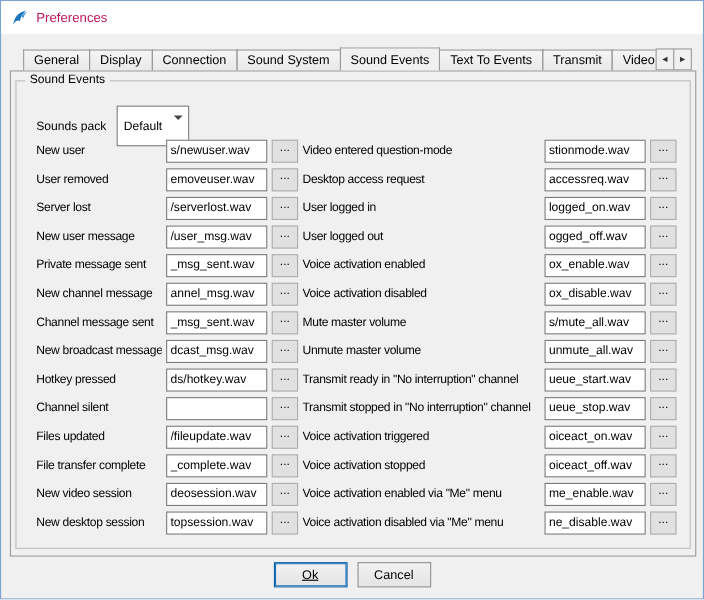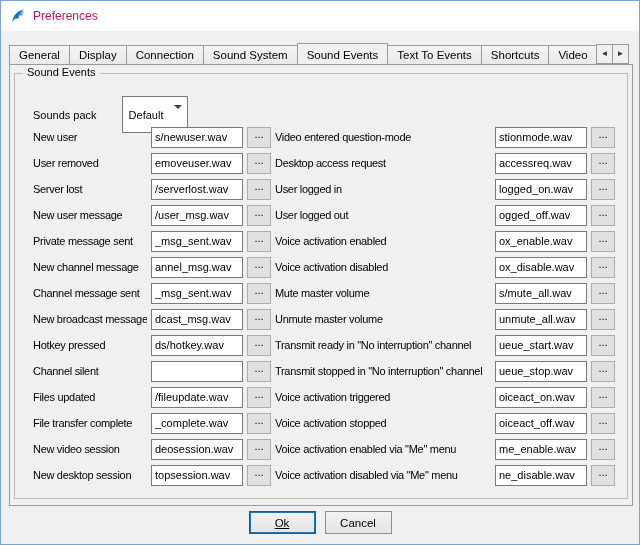--- a/index.html
+++ b/index.html
@@ -22,21 +22,21 @@
 
   
   .tabbar {
     position:absolute; left:8px; top:42px; width:624px; height:21px;
     display:flex; align-items:flex-end; overflow:hidden; z-index:2;
   }
   .tab {
     box-sizing:border-box; flex:0 0 auto; height:19px; padding:3px 9px 0;
     font-size:11.5px; color:#000; white-space:nowrap;
     background:linear-gradient(#f5f5f5,#e9e9e9);
-    border:1px solid #9a9a9a; border-bottom:none; cursor:default;
+    border:1px solid #9a9a9a; border-bottom:none; cursor:default;margin-left:12px;
   }
   .tab + .tab { margin-left:-1px; }
   .tab.active {
     height:22px; margin-bottom:-1px; padding-top:5px;
     background:#f0f0f0; position:relative; z-index:3;
   }
   .tab-scroll {
     position:absolute; top:43px; right:9px; width:34px; height:20px;
     display:flex; z-index:4;
   }
@@ -56,21 +56,21 @@
     position:absolute; left:4px; right:4px; top:8px; bottom:6px;
     border:1px solid #bcbcbc;
   }
   .groupbox-label {
     position:absolute; top:-8px; left:8px; background:#f0f0f0;
     padding:0 4px; font-size:11px; color:#000;
   }
 
   .soundspack {
     position:absolute; left:18px; top:22px; display:flex; align-items:center;
-    gap:25px; font-size:11px;
+    gap:9px; font-size:11px;
   }
   .combo {
     box-sizing:border-box; width:66px; height:37px; background:#ffffff;
     border:1px solid #7a7a7a; font-size:11px; display:flex; align-items:center;
     padding:0 18px 0 6px; position:relative; cursor:default;
   }
   .combo-arrow {
     position:absolute; right:5px; top:8px; width:0; height:0;
     border-left:4px solid transparent; border-right:4px solid transparent;
     border-top:4px solid #444;
@@ -140,21 +140,21 @@
       <div class="tab">
     <span>Sound System</span>
   </div>
       <div class="tab active">
     <span>Sound Events</span>
   </div>
       <div class="tab">
     <span>Text To Events</span>
   </div>
       <div class="tab">
-    <span>Shortcuts</span>
+    <span>Transmit</span>
   </div>
       <div class="tab">
     <span>Video</span>
   </div>
     </div>
 
   <div class="tab-scroll">
     <button>◄</button>
     <button>►</button>
   </div>

